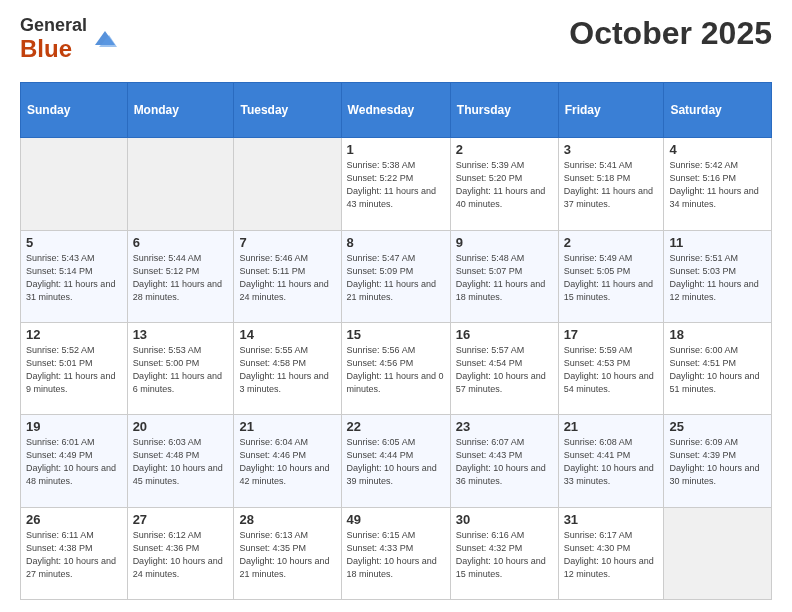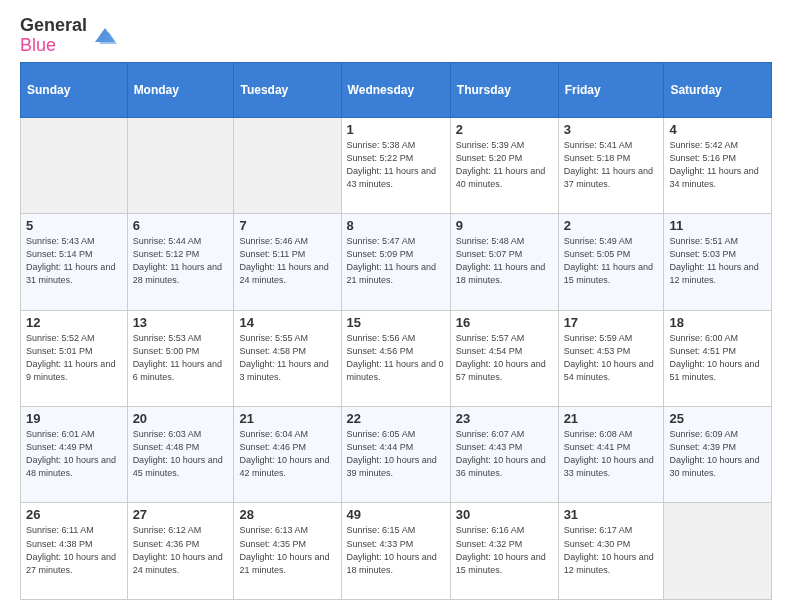--- a/index.html
+++ b/index.html
@@ -14,40 +14,40 @@
       width: 792px;
       height: 612px;
       padding: 16px 20px 12px 20px;
       display: flex;
       flex-direction: column;
     }
     .header {
       display: flex;
       justify-content: space-between;
       align-items: flex-start;
-      margin-bottom: 6px;
+      margin-bottom: 20px;
     }
     .logo {
       display: flex;
       align-items: center;
     }
     .logo-text {
       display: flex;
       flex-direction: column;
       line-height: 1.1;
     }
     .logo-general {
       font-size: 18px;
       font-weight: bold;
       color: #333;
     }
     .logo-blue {
-      font-size: 18px;
-      font-weight: normal;
-      color: #ec4899;
+      font-size: 24px;
+      font-weight: bold;
+      color: #c2410c;
     }
     .logo-icon {
       width: 28px;
       height: 28px;
       margin-left: 4px;
     }
     .title-block {
       text-align: right;
     }
     .month-title {
@@ -113,20 +113,21 @@
       <div class="logo-text">
         <span class="logo-general">General</span>
         <span class="logo-blue">Blue</span>
       </div>
       <svg class="logo-icon" viewBox="0 0 28 28" xmlns="http://www.w3.org/2000/svg">
         <polygon points="4,20 14,6 24,20" fill="#3a7fd5" opacity="0.85"></polygon>
         <polygon points="8,22 18,10 26,22" fill="#5a9ae5" opacity="0.6"></polygon>
       </svg>
     </div>
     <div class="title-block">
+      <div class="month-title">October 2025</div>
     </div>
   </div>
 
   <table>
     <thead>
       <tr>
         <th>Sunday</th>
         <th>Monday</th>
         <th>Tuesday</th>
         <th>Wednesday</th>

